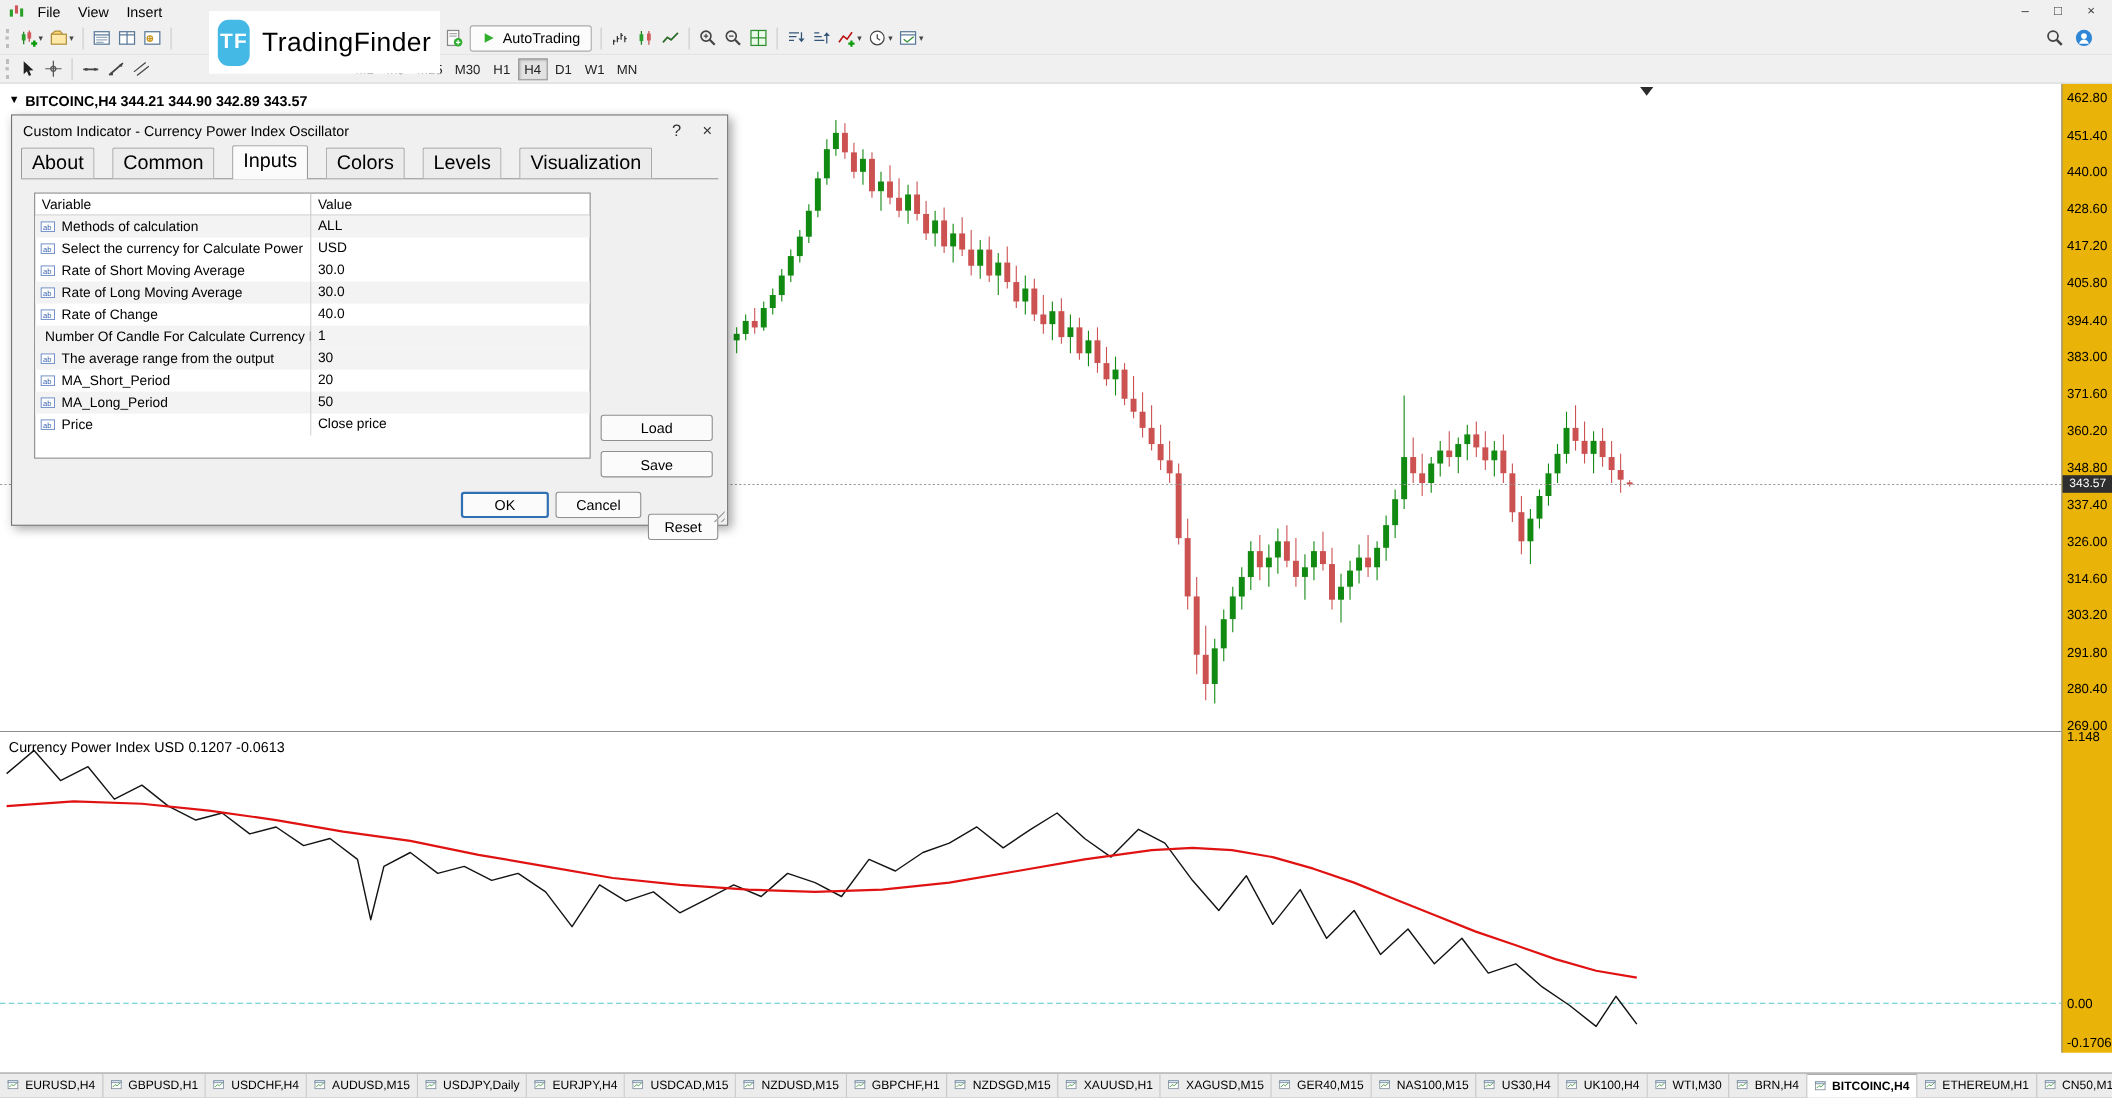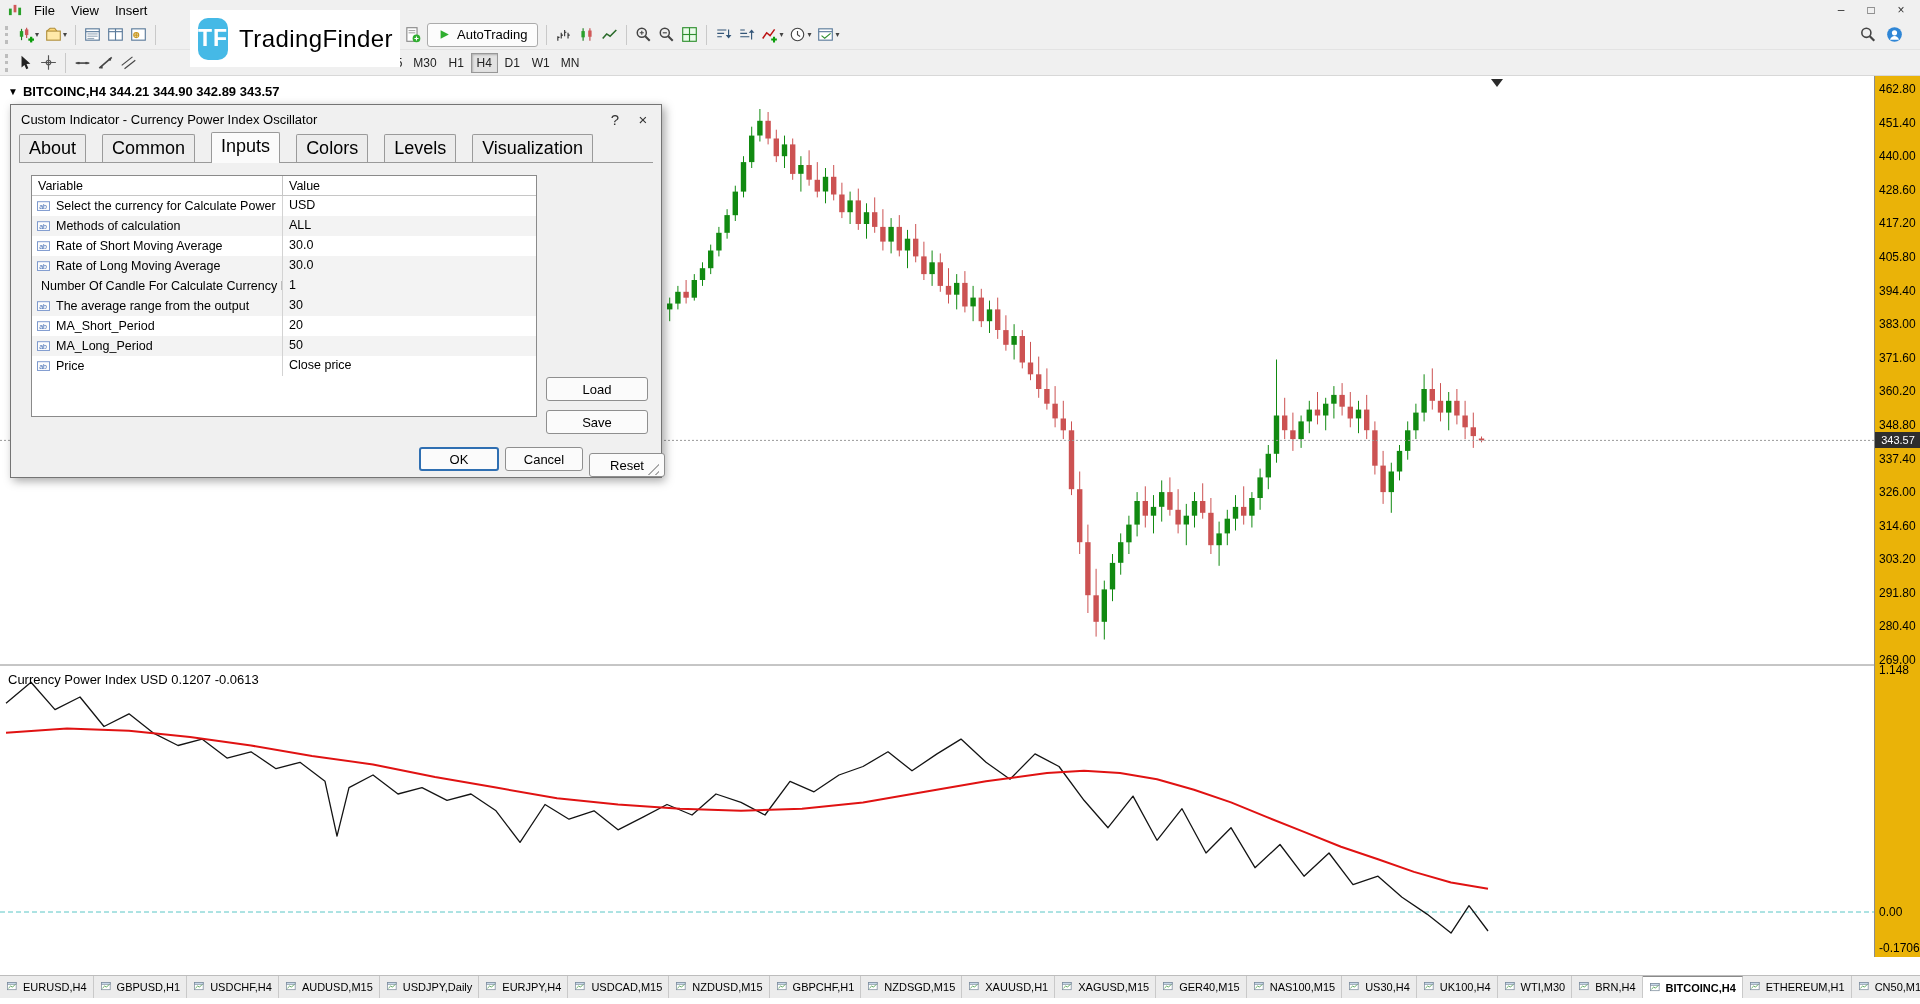--- a/index.html
+++ b/index.html
@@ -19,21 +19,21 @@
   .tb-btn{height:24px;display:flex;align-items:center;justify-content:center;padding:0 2px;border:1px solid transparent;border-radius:2px}
   .tb-sep{width:1px;height:20px;background:#c9c9c9;margin:0 5px}
   .caret{font-size:8px;color:#444;margin-left:1px}
   .autotrading{display:flex;align-items:center;gap:6px;border:1px solid #ababab;border-radius:3px;background:#fcfcfc;height:24px;padding:0 10px;font-size:13px;margin:0 3px}
   .tf-btn{min-width:27px;height:20px;border:1px solid transparent;display:flex;align-items:center;justify-content:center;font-size:12px;color:#222;padding:0 4px}
   .tf-btn.active{background:#e2e2e2;border:1px solid #979797;box-shadow:inset 1px 1px 2px rgba(0,0,0,.22)}
   .tb-right{margin-left:auto;display:flex;align-items:center;gap:4px;padding-right:10px}
 
   
   .logo{position:absolute;left:190px;top:10px;width:210px;height:57px;background:#fff;z-index:6;display:flex;align-items:center;gap:11px;padding:4px 8px}
-  .logo-mark{width:42px;height:42px;background:#45b9e6;border-radius:10px;color:#fff;font-weight:bold;font-size:23px;display:flex;align-items:center;justify-content:center;letter-spacing:1px}
+  .logo-mark{width:42px;height:42px;background:#45b9e6;border-radius:10px;color:#fff;font-weight:bold;font-size:19px;display:flex;align-items:center;justify-content:center;letter-spacing:1px}
   .logo-text{font-size:24px;color:#000000;letter-spacing:.4px;white-space:nowrap}
 
   
   .chart-region{position:absolute;left:0;top:76px;width:1920px;height:881px;background:#fff}
   #chart-svg{position:absolute;left:0;top:0;display:block}
   .ohlc{position:absolute;left:8px;top:8px;font-size:13px;font-weight:700;display:flex;align-items:center;gap:5px}
   .ohlc .tri{font-size:10px}
   .price-axis{position:absolute;left:1874px;top:0;width:46px;height:881px;border-left:1px solid #8c8c8c;background:#eab308;font-size:12px}
   .pa-label{position:absolute;left:4px;white-space:nowrap}
   .price-tag{position:absolute;left:0;width:46px;height:16px;background:#2e2e2e;color:#fff;font-size:11px;display:flex;align-items:center;justify-content:center}
@@ -59,21 +59,21 @@
   .pt-head span:first-child{border-right:1px solid #c6c6c6}
   .pt-row{display:grid;grid-template-columns:251px 1fr;height:20px;line-height:19px}
   .pt-row.alt{background:#f3f3f3}
   .pt-var{display:flex;align-items:center;gap:5px;padding-left:4px;border-right:1px solid #d3d3d3;overflow:hidden;white-space:nowrap}
   .pt-val{padding-left:6px;overflow:hidden;white-space:nowrap}
   .btn{position:absolute;height:24px;background:#fbfbfb;border:1px solid #8f8f8f;border-radius:3px;font-size:13px;font-family:"Liberation Sans",sans-serif;cursor:default}
   #btn-load{left:535px;top:272px;width:102px}
   #btn-save{left:535px;top:305px;width:102px}
   #btn-ok{left:408px;top:342px;width:80px;border:2px solid #2f6fb2}
   #btn-cancel{left:494px;top:342px;width:78px}
-  #btn-reset{left:578px;top:348px;width:76px}
+  #btn-reset{left:578px;top:362px;width:64px}
   .dlg-grip{position:absolute;right:2px;bottom:2px;width:12px;height:12px;background:repeating-linear-gradient(135deg,#ababab 0 1.5px,transparent 1.5px 4.5px);clip-path:polygon(100% 0,100% 100%,0 100%)}
 
   svg.defs{position:absolute;width:0;height:0}
 </style>
 </head>
 <body>
 
 <svg class="defs">
   <defs>
     <g id="g-app-icon">
@@ -655,55 +655,64 @@
       <div class="dlg-tab">Levels</div>
       <div class="dlg-tab">Visualization</div>
     </div>
   <div class="tabs-line"></div>
   <div class="param-table">
     <div class="pt-head">
       <span>Variable</span>
       <span>Value</span>
     </div>
     <div>
+        <div class="pt-row alt">
+          <div class="pt-var">
+            <svg viewBox="0 0 15 15" width="15" height="13">
+              <use href="#g-input-param" xlink:href="#g-input-param"></use>
+            </svg>
+            <span>Methods of calculation</span>
+          </div>
+          <div class="pt-val">ALL</div>
+        </div>
         <div class="pt-row">
           <div class="pt-var">
             <svg viewBox="0 0 15 15" width="15" height="13">
               <use href="#g-input-param" xlink:href="#g-input-param"></use>
             </svg>
             <span>Select the currency for Calculate Power</span>
           </div>
           <div class="pt-val">USD</div>
         </div>
+        <div class="pt-row">
+          <div class="pt-var">
+            <svg viewBox="0 0 15 15" width="15" height="13">
+              <use href="#g-input-param" xlink:href="#g-input-param"></use>
+            </svg>
+            <span>Rate of Short Moving Average</span>
+          </div>
+          <div class="pt-val">30.0</div>
+        </div>
         <div class="pt-row alt">
           <div class="pt-var">
             <svg viewBox="0 0 15 15" width="15" height="13">
               <use href="#g-input-param" xlink:href="#g-input-param"></use>
             </svg>
-            <span>Methods of calculation</span>
-          </div>
-          <div class="pt-val">ALL</div>
+            <span>Rate of Long Moving Average</span>
+          </div>
+          <div class="pt-val">30.0</div>
         </div>
         <div class="pt-row">
           <div class="pt-var">
             <svg viewBox="0 0 15 15" width="15" height="13">
               <use href="#g-input-param" xlink:href="#g-input-param"></use>
             </svg>
-            <span>Rate of Short Moving Average</span>
-          </div>
-          <div class="pt-val">30.0</div>
-        </div>
-        <div class="pt-row alt">
-          <div class="pt-var">
-            <svg viewBox="0 0 15 15" width="15" height="13">
-              <use href="#g-input-param" xlink:href="#g-input-param"></use>
-            </svg>
-            <span>Rate of Long Moving Average</span>
-          </div>
-          <div class="pt-val">30.0</div>
+            <span>Rate of Change</span>
+          </div>
+          <div class="pt-val">40.0</div>
         </div>
         <div class="pt-row alt">
           <div class="pt-var">
             <svg viewBox="0 0 15 15" width="15" height="13">
               <use href="#g-input-param" xlink:href="#g-input-param"></use>
             </svg>
             <span>Number Of Candle For Calculate Currency Po...</span>
           </div>
           <div class="pt-val">1</div>
         </div>

